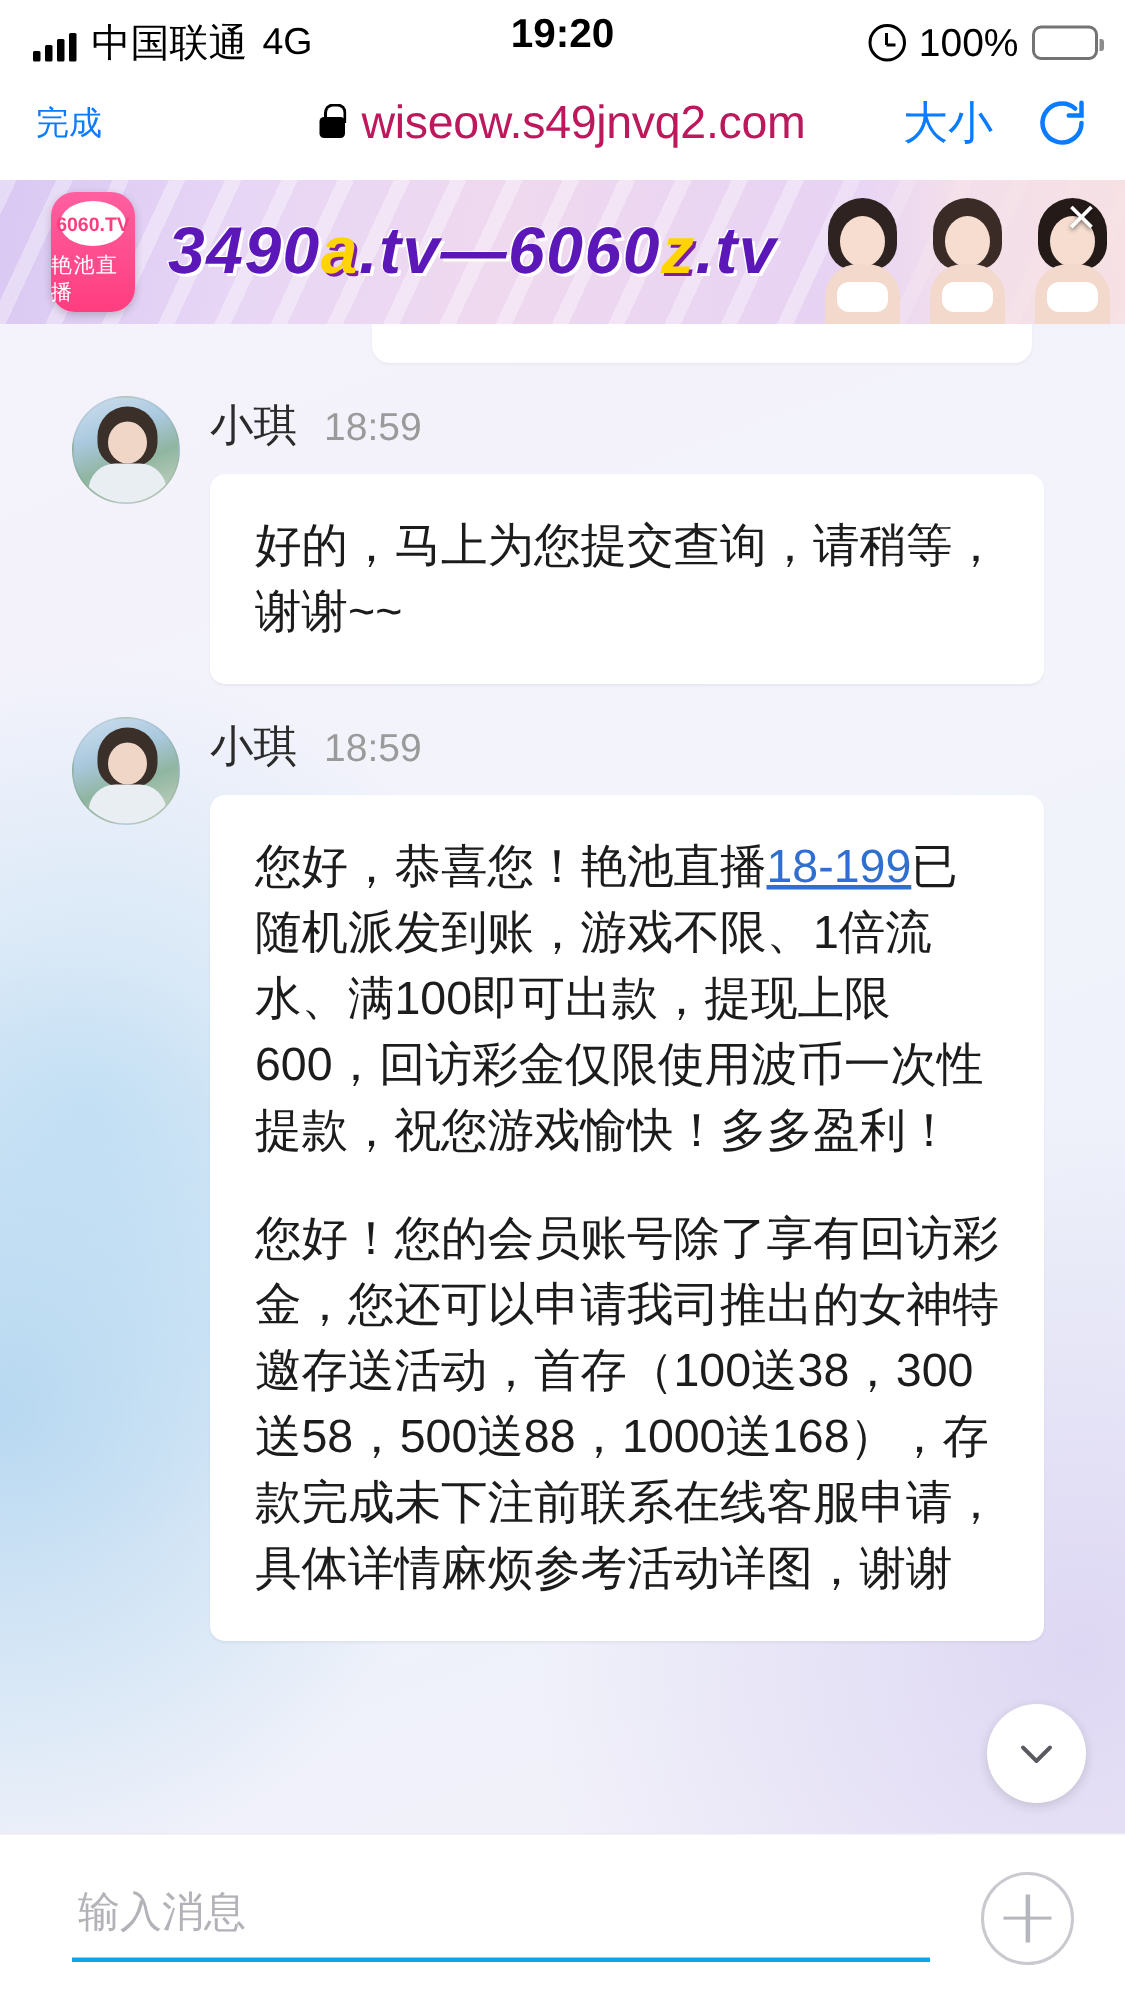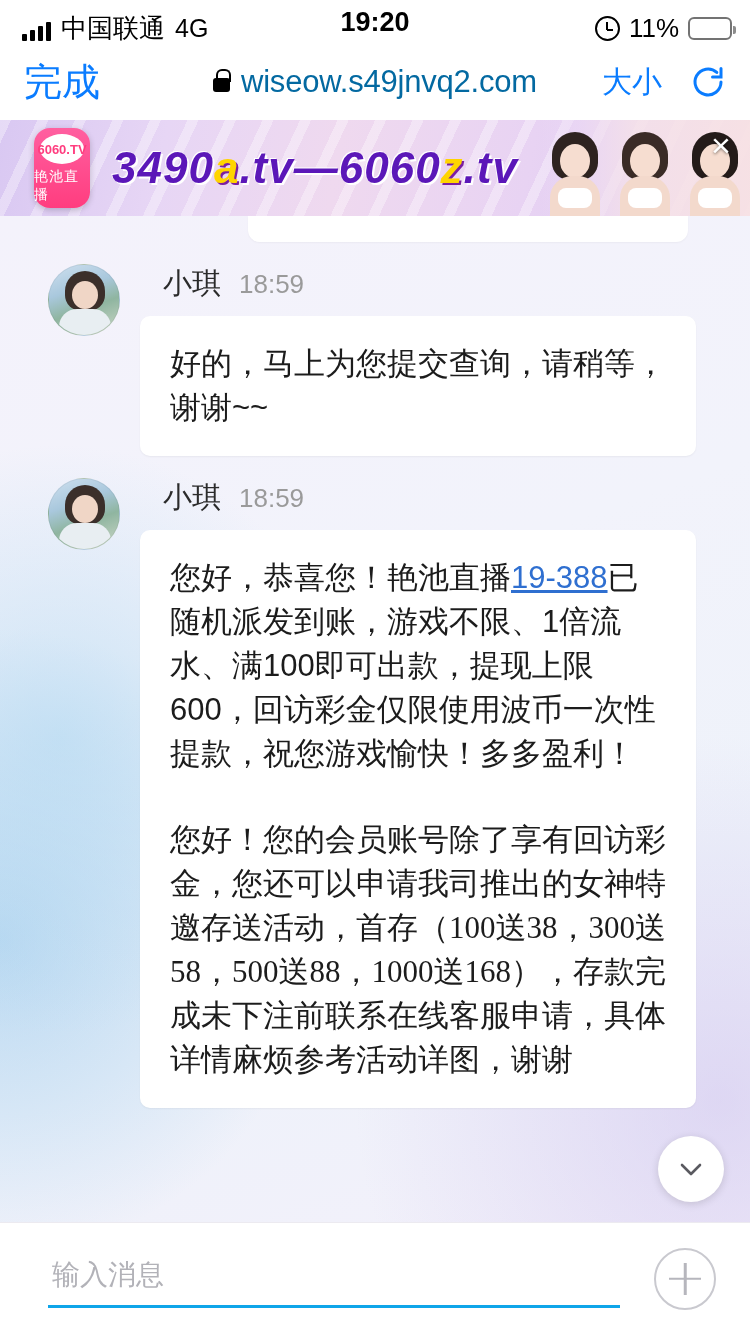--- a/index.html
+++ b/index.html
@@ -54,36 +54,36 @@
   .bolt { position: absolute; left: 13px; top: -1px; font-size: 20px; color: #fff; }
 
   
   .browser-bar {
     height: 76px;
     display: flex; align-items: center;
     padding: 0 24px;
     background: #fff;
     position: relative;
   }
-  .done-btn { color: #0a7cff; font-size: 38px; }
+  .done-btn { color: #0a7cff; font-size: 22px; }
   .url-wrap {
     position: absolute; left: 0; right: 0; top: 0; height: 76px;
     display: flex; align-items: center; justify-content: center; gap: 11px;
     pointer-events: none;
   }
   .lock {
     width: 17px; height: 14px; background: #000; border-radius: 3px;
     position: relative; margin-top: 6px;
   }
   .lock:before {
     content: ""; position: absolute; left: 3px; top: -9px;
     width: 11px; height: 11px; border: 2.6px solid #000;
     border-bottom: none; border-radius: 6px 6px 0 0;
   }
-  .url-text { font-size: 31px; color: #0369a1; letter-spacing: -.2px; }
+  .url-text { font-size: 31px; color: #be185d; letter-spacing: -.2px; }
   .size-btn { margin-left: auto; color: #0a7cff; font-size: 30px; z-index: 2; }
   .reload-btn { margin-left: 28px; color: #0a7cff; z-index: 2; display: flex; }
   .reload-btn svg { display: block; }
 
   
   .ad-banner {
     height: 96px;
     position: relative;
     overflow: hidden;
     background: linear-gradient(100deg,#d9c8f2 0%,#e7d6f5 22%,#efd9ef 45%,#e8d3f3 70%,#d6c6ef 100%);
@@ -159,33 +159,33 @@
     width: 72px; height: 72px; border-radius: 50%;
     flex: 0 0 72px;
     background: linear-gradient(160deg,#cfe0ef 0%,#a9c8dd 35%,#8fb5a0 60%,#cfd9c9 100%);
     position: relative; overflow: hidden;
     border: 1px solid rgba(0,0,0,.05);
   }
   .avatar .hair2 { position: absolute; left: 16px; top: 6px; width: 40px; height: 40px; background: #3b2f2a; border-radius: 50% 50% 40% 40%; }
   .avatar .face2 { position: absolute; left: 23px; top: 16px; width: 26px; height: 28px; background: #f0d6c6; border-radius: 50%; }
   .avatar .body2 { position: absolute; left: 10px; bottom: 0; width: 52px; height: 26px; background: #e8eef2; border-radius: 18px 18px 0 0; }
   .msg-body { margin-left: 20px; flex: 1; }
-  .msg-head { display: flex; align-items: baseline; gap: 18px; margin-bottom: 12px; margin-left: 23px; }
+  .msg-head { display: flex; align-items: baseline; gap: 18px; margin-bottom: 12px; }
   .sender { font-size: 29px; color: #2b2b2b; }
   .time { font-size: 26px; color: #9a9a9a; }
   .bubble {
     background: #fff; border-radius: 10px;
     padding: 26px 30px;
     font-size: 31px; line-height: 1.42;
     color: #1c1c1c;
     box-shadow: 0 1px 2px rgba(0,0,0,.05);
     max-width: 556px;
   }
   .bubble p { margin: 0; }
-  .bubble p + p { margin-top: 42px; font-family: Liberation Serif, serif; }
+  .bubble p + p { margin-top: 28px; }
   .bubble .lnk { color: #2f6fd0; text-decoration: underline; }
 
   .scroll-down {
     position: absolute; right: 26px; bottom: 20px;
     width: 66px; height: 66px; border-radius: 50%;
     background: #fff; box-shadow: 0 2px 8px rgba(0,0,0,.14);
     display: flex; align-items: center; justify-content: center;
   }
   .scroll-down svg { display: block; }
 
@@ -229,21 +229,21 @@
         <i></i>
         <i></i>
         <i></i>
       </span>
     <span class="carrier">中国联通</span>
     <span class="net">4G</span>
   </div>
   <div class="sb-time">19:20</div>
   <div class="sb-right">
     <span class="alarm-ico"></span>
-    <span class="batt-pct">11%</span>
+    <span class="batt-pct">100%</span>
     <span class="batt">
       <span class="fill"></span>
       <span class="bolt">⚡</span>
     </span>
   </div>
 </div>
 
 <div class="browser-bar">
   <div class="done-btn">完成</div>
   <div class="url-wrap">
@@ -318,21 +318,21 @@
         <span class="hair2"></span>
           <span class="face2"></span>
           <span class="body2"></span>
       </div>
       <div class="msg-body">
         <div class="msg-head">
           <span class="sender">小琪</span>
           <span class="time">18:59</span>
         </div>
         <div class="bubble">
-          <p><span>您好，恭喜您！艳池直播</span><span class="lnk">19-388</span><span>已随机派发到账，游戏不限、1倍流水、满100即可出款，提现上限600，回访彩金仅限使用波币一次性提款，祝您游戏愉快！多多盈利！</span></p>
+          <p><span>您好，恭喜您！艳池直播</span><span class="lnk">18-199</span><span>已随机派发到账，游戏不限、1倍流水、满100即可出款，提现上限600，回访彩金仅限使用波币一次性提款，祝您游戏愉快！多多盈利！</span></p>
           <p>您好！您的会员账号除了享有回访彩金，您还可以申请我司推出的女神特邀存送活动，首存（100送38，300送58，500送88，1000送168），存款完成未下注前联系在线客服申请，具体详情麻烦参考活动详图，谢谢</p>
         </div>
       </div>
     </div>
 
   </div>
 
   <div class="scroll-down">
     <svg width="34" height="34" viewBox="0 0 34 34" fill="none" stroke="#5a5a60" stroke-width="2.6" stroke-linecap="round" stroke-linejoin="round">
       <path d="M8 13l9 9 9-9"></path>

